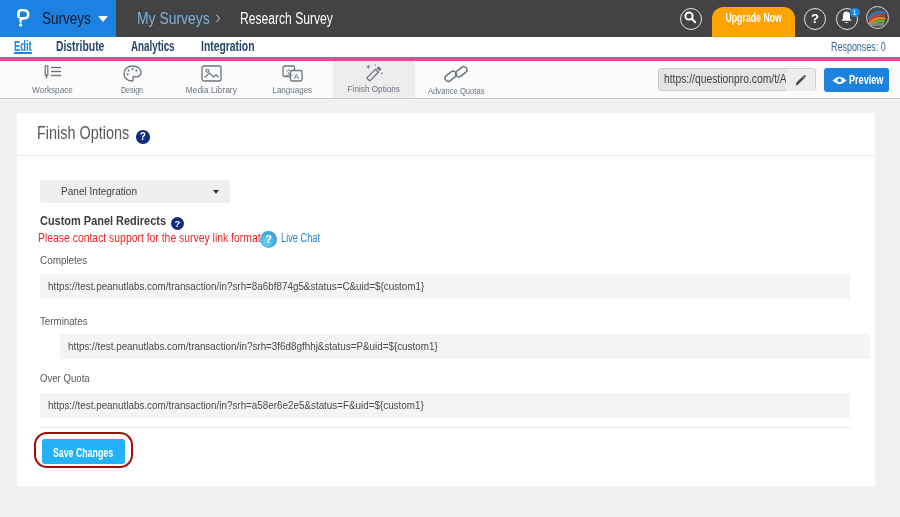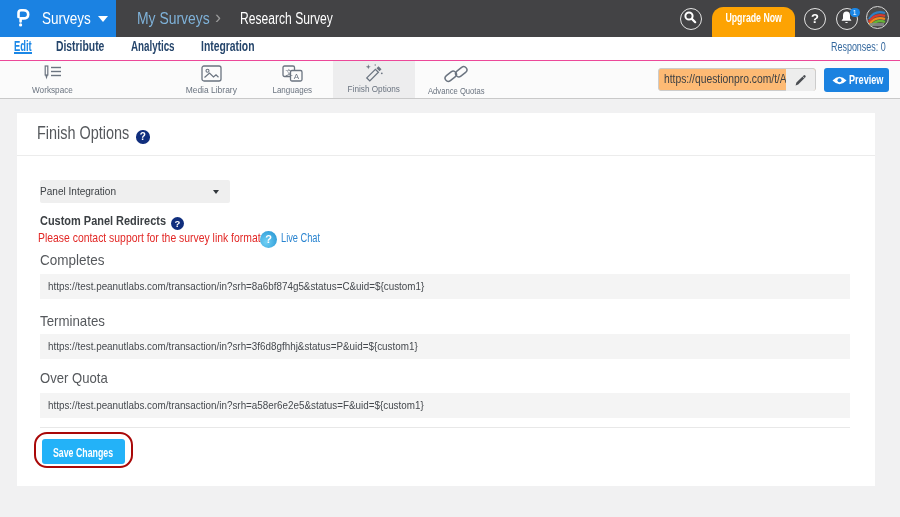--- a/index.html
+++ b/index.html
@@ -4,59 +4,59 @@
 <style>
 * { margin:0; padding:0; box-sizing:border-box; }
 html,body { width:900px; height:517px; }
 body { font-family:"Liberation Sans",sans-serif; background:#f1f1f2; position:relative; overflow:hidden; }
 .sx { display:inline-block; white-space:nowrap; transform-origin:0 50%; }
 .sxc { display:inline-block; white-space:nowrap; transform-origin:50% 50%; }
 
 
 #topbar { position:absolute; left:0; top:0; width:900px; height:37px; background:#434345; }
 #logobox { position:absolute; left:0; top:0; width:116px; height:37px; background:#1b82e2; }
-#surveys { position:absolute; left:42px; top:9px; color:#ffffff; font-size:16px; line-height:19px; }
+#surveys { position:absolute; left:42px; top:9px; color:#0f172a; font-size:16px; line-height:19px; }
 #lcaret { position:absolute; left:98px; top:16px; width:0; height:0; border-left:5px solid transparent; border-right:5px solid transparent; border-top:6.5px solid #fff; }
 #crumb1 { position:absolute; left:137px; top:9px; color:#7fb2d9; font-size:16px; line-height:19px; }
 #crumbsep { position:absolute; left:215px; top:7px; color:#9a9a9a; font-size:18px; }
 #crumb2 { position:absolute; left:240px; top:9px; color:#fff; font-size:16px; line-height:19px; }
 .circ { position:absolute; top:7.5px; width:22px; height:22px; border:1.6px solid #e3e3e3; border-radius:50%; color:#fff; }
 #upgrade { position:absolute; left:712px; top:7px; width:83px; height:40px; background:#fda303; border-radius:11.5px; color:#fff; font-size:12px; font-weight:bold; text-align:center; line-height:23px; }
 
 
-#navrow { position:absolute; left:0; top:37px; width:900px; height:24px; background:#fff; border-bottom:1px solid #ec4899; }
+#navrow { position:absolute; left:0; top:37px; width:900px; height:24px; background:#fff; border-bottom:4px solid #ec4899; }
 .navit { position:absolute; top:1.6px; font-size:14px; font-weight:bold; color:#25456b; line-height:15px; }
 #editul { position:absolute; left:13.7px; top:15.3px; width:18.7px; height:1.4px; background:#1b87e6; }
 #responses { position:absolute; left:831px; top:2px; font-size:13px; color:#34689e; line-height:15px; }
 
 
 #toolbar { position:absolute; left:0; top:61px; width:900px; height:38px; background:#fbfbfb; border-bottom:1px solid #c9c9c9; }
 .ttab { position:absolute; top:0; width:80px; height:37px; text-align:center; color:#6b7480; }
 .ttab svg { display:block; margin:4px auto 1px auto; }
 .tl { font-size:9px; display:inline-block; white-space:nowrap; transform-origin:50% 50%; position:relative; top:-4.5px; }
 #activetab { position:absolute; left:333px; top:0; width:82px; height:37px; background:#ededee; }
-#urlbox { position:absolute; left:658px; top:7px; width:158px; height:23px; background:#fdba74; border:1px solid #ccc; border-radius:3px; }
+#urlbox { position:absolute; left:658px; top:7px; width:158px; height:23px; background:#e5e5e5; border:1px solid #ccc; border-radius:3px; }
 #urltxt { position:absolute; left:5px; top:0; font-size:12px; color:#3c4044; line-height:21px; }
 #pencilseg { position:absolute; left:786px; top:7.5px; width:29px; height:22px; background:#ededed; border-radius:0 2px 2px 0; text-align:center; }
 #previewbtn { position:absolute; left:824px; top:7px; width:65px; height:24px; background:#1b82e0; border-radius:3px; color:#fff; text-align:center; line-height:24px; }
 
 
 #card { position:absolute; left:17px; top:113px; width:858px; height:373px; background:#fff; }
 #cardhead { position:absolute; left:20.2px; top:9px; font-size:18.5px; color:#55585c; line-height:21px; }
 #headq { position:absolute; left:119px; top:17px; width:13.5px; height:13.5px; background:#102e7d; border-radius:50%; color:#fff; font-size:10px; font-weight:bold; text-align:center; line-height:13.5px; }
 #carddiv { position:absolute; left:0; top:42px; width:858px; height:1px; background:#ececec; }
 #dropdown { position:absolute; left:23px; top:67px; width:190px; height:22.5px; background:#efefef; border-radius:2px; }
-#ddtxt { position:absolute; left:0; top:0; font-size:11.5px; color:#3e4246; line-height:22.5px; }
+#ddtxt { position:absolute; left:21px; top:0; font-size:11.5px; color:#3e4246; line-height:22.5px; }
 #ddcaret { position:absolute; left:172.5px; top:9.8px; width:0; height:0; border-left:3.5px solid transparent; border-right:3.5px solid transparent; border-top:4px solid #32373c; }
 #cpr { position:absolute; left:23px; top:101px; font-size:12px; font-weight:bold; color:#3c4044; line-height:14px; }
 #cprq { position:absolute; left:154px; top:103.6px; width:13px; height:13px; background:#102e7d; border-radius:50%; color:#fff; font-size:9.5px; font-weight:bold; text-align:center; line-height:13px; }
 #redline { position:absolute; left:21px; top:117px; font-size:13px; color:#e22826; line-height:15px; }
 #chatq { position:absolute; left:243px; top:118px; width:17px; height:17px; background:radial-gradient(circle at 35% 65%, #6fd0f5, #1f8fd0); border-radius:50%; color:#fff; font-size:11px; font-weight:bold; text-align:center; line-height:17px; }
 #livechat { position:absolute; left:263.7px; top:117px; font-size:13px; color:#2a84d0; line-height:15px; }
-.flabel { position:absolute; left:23px; font-size:15px; color:#55585c; line-height:12px; }
+.flabel { position:absolute; left:23px; font-size:11px; color:#55585c; line-height:12px; }
 .finput { position:absolute; left:23px; width:810px; height:25px; background:#f4f4f4; }
 .finput span { position:absolute; left:8px; top:0; font-size:11px; color:#45494e; line-height:25px; display:inline-block; white-space:nowrap; transform:scaleX(0.895); transform-origin:0 50%; }
 #footdiv { position:absolute; left:23px; top:314px; width:810px; height:1px; background:#e8e8e8; }
 #redbox { position:absolute; left:16.5px; top:319px; width:99px; height:36px; border:2.6px solid #a90808; border-radius:13px; }
 #savebtn { position:absolute; left:25px; top:325.5px; width:83px; height:25px; background:#23b2f8; border-radius:3px; color:#fff; text-align:center; line-height:25px; }
 </style>
 </head>
 <body>
 
 <div id="topbar">
@@ -112,20 +112,30 @@
   <div class="ttab" style="left:12px;">
     <svg width="20" height="17" viewBox="0 0 20 17">
       <rect x="3.2" y="1" width="2.6" height="9" fill="none" stroke="#6b7480" stroke-width="1.2"></rect>
       <path d="M3.2 10 L5.8 10 L4.5 14.5 Z" fill="#6b7480"></path>
       <line x1="9" y1="2.5" x2="19" y2="2.5" stroke="#6b7480" stroke-width="1.4"></line>
       <line x1="9" y1="6.5" x2="19" y2="6.5" stroke="#6b7480" stroke-width="1.4"></line>
       <line x1="9" y1="10.5" x2="19" y2="10.5" stroke="#6b7480" stroke-width="1.4"></line>
     </svg>
     <span class="tl" style="transform:scaleX(0.91)">Workspace</span>
   </div>
+  <div class="ttab" style="left:92px;">
+    <svg width="19" height="17" viewBox="0 0 19 17">
+      <path d="M9.5 1 C4.5 1 1 4.5 1 8.5 C1 12.5 4 16 8.5 16 C10.3 16 10.5 14.6 10 13.6 C9.4 12.2 10.3 11.2 12 11.6 C14.8 12.3 18 11 18 7.5 C18 3.7 14.2 1 9.5 1 Z" fill="none" stroke="#6b7480" stroke-width="1.3"></path>
+      <circle cx="5.6" cy="5.6" r="1.1" fill="#6b7480"></circle>
+      <circle cx="9.5" cy="4.2" r="1.1" fill="#6b7480"></circle>
+      <circle cx="13.4" cy="5.6" r="1.1" fill="#6b7480"></circle>
+      <circle cx="4.6" cy="9.3" r="1.1" fill="#6b7480"></circle>
+    </svg>
+    <span class="tl" style="transform:scaleX(0.79)">Design</span>
+  </div>
   <div class="ttab" style="left:171.5px;">
     <svg width="21" height="17" viewBox="0 0 21 17">
       <rect x="1" y="1" width="19" height="15" rx="2" fill="none" stroke="#6b7480" stroke-width="1.3"></rect>
       <circle cx="6.5" cy="5.8" r="1.5" fill="none" stroke="#6b7480" stroke-width="1.1"></circle>
       <path d="M3.5 12.5 L8.5 8 L12.5 12 L15 9.8 L17.5 12.2" fill="none" stroke="#6b7480" stroke-width="1.2"></path>
     </svg>
     <span class="tl" style="transform:scaleX(0.94)">Media Library</span>
   </div>
   <div class="ttab" style="left:252px;">
     <svg width="21" height="17" viewBox="0 0 21 17">
@@ -187,21 +197,21 @@
   <span id="redline"><span class="sx" style="transform:scaleX(0.80)">Please contact support for the survey link format.</span></span>
   <span id="chatq">?</span>
   <span id="livechat"><span class="sx" style="transform:scaleX(0.71)">Live Chat</span></span>
 
   <span class="flabel" style="top:141px;"><span class="sx" style="transform:scaleX(0.90)">Completes</span></span>
   <div class="finput" style="top:161px;">
       <span>https://test.peanutlabs.com/transaction/in?srh=8a6bf874g5&amp;status=C&amp;uid=${custom1}</span>
     </div>
 
   <span class="flabel" style="top:201.5px;"><span class="sx" style="transform:scaleX(0.885)">Terminates</span></span>
-  <div class="finput" style="top:221px;">
+  <div class="finput" style="top:221px;margin-left:20px;">
       <span>https://test.peanutlabs.com/transaction/in?srh=3f6d8gfhhj&amp;status=P&amp;uid=${custom1}</span>
     </div>
 
   <span class="flabel" style="top:259px;"><span class="sx" style="transform:scaleX(0.873)">Over Quota</span></span>
   <div class="finput" style="top:280px;">
       <span>https://test.peanutlabs.com/transaction/in?srh=a58er6e2e5&amp;status=F&amp;uid=${custom1}</span>
     </div>
 
   <div id="footdiv"></div>
   <div id="redbox"></div>

